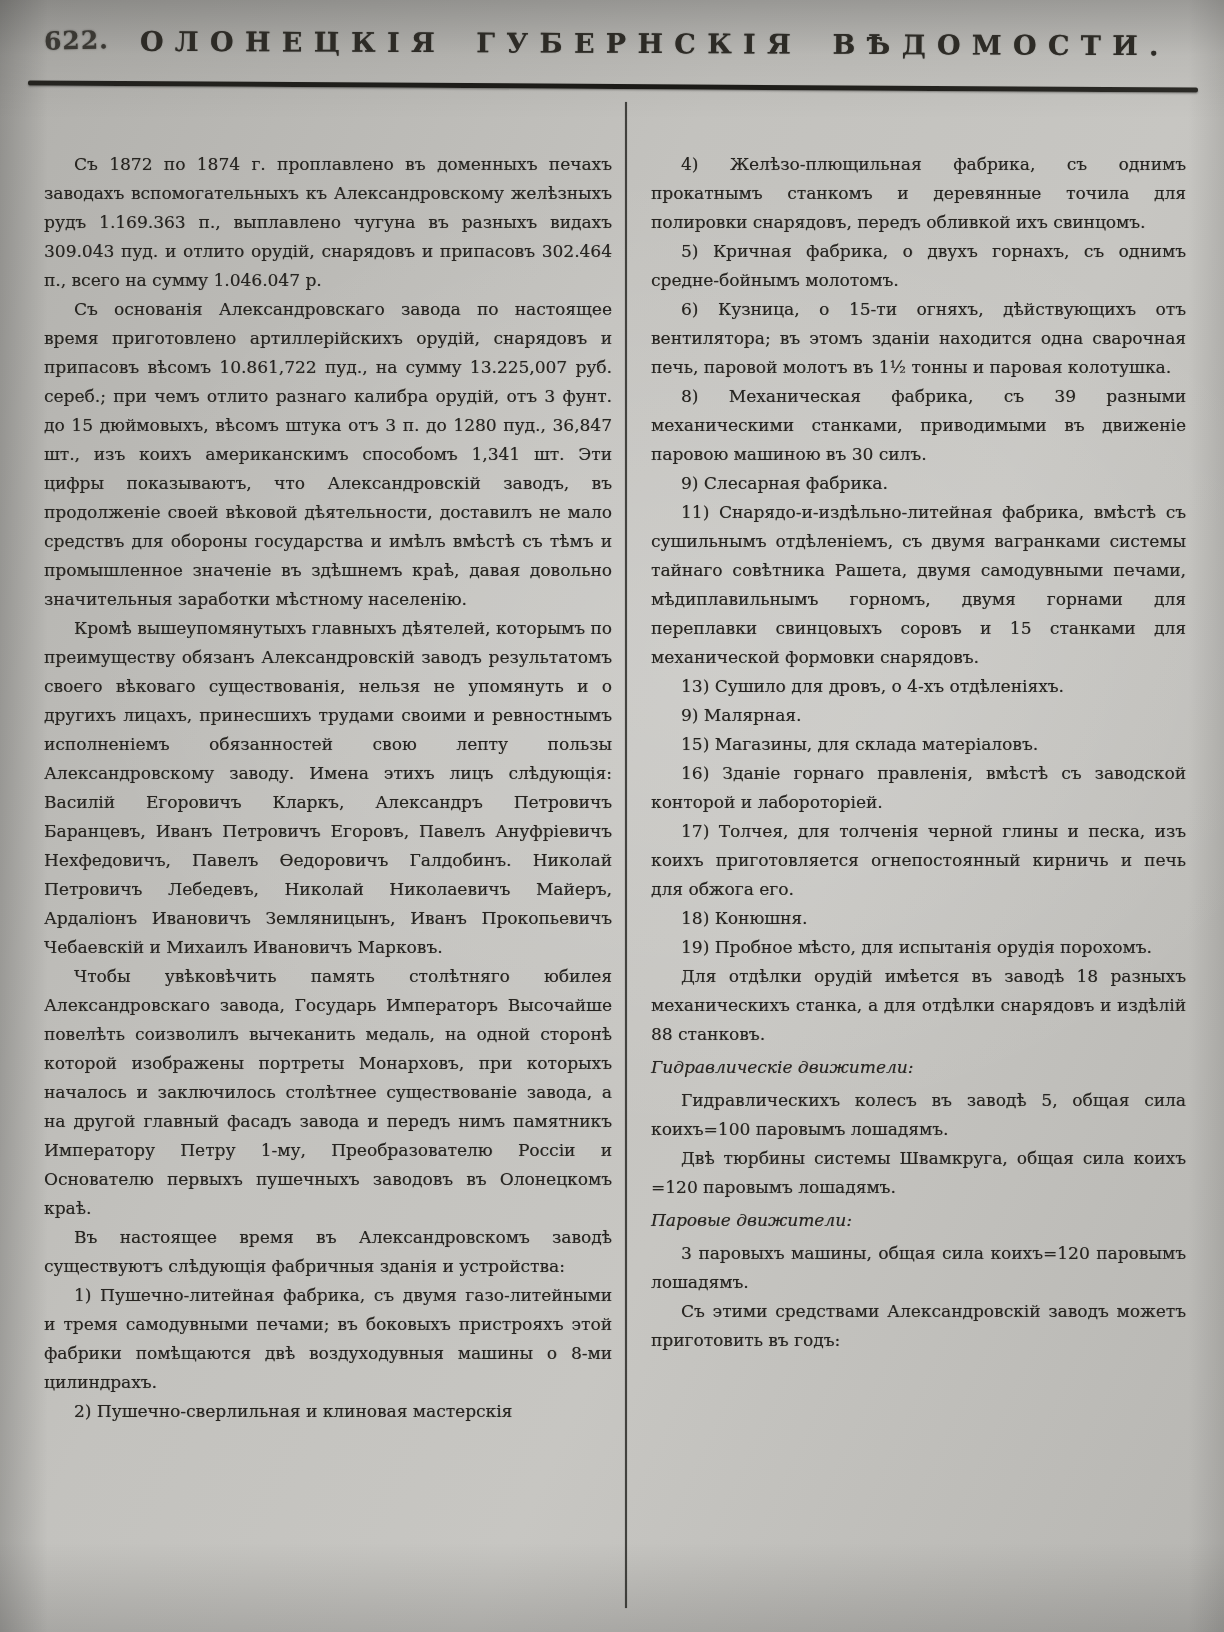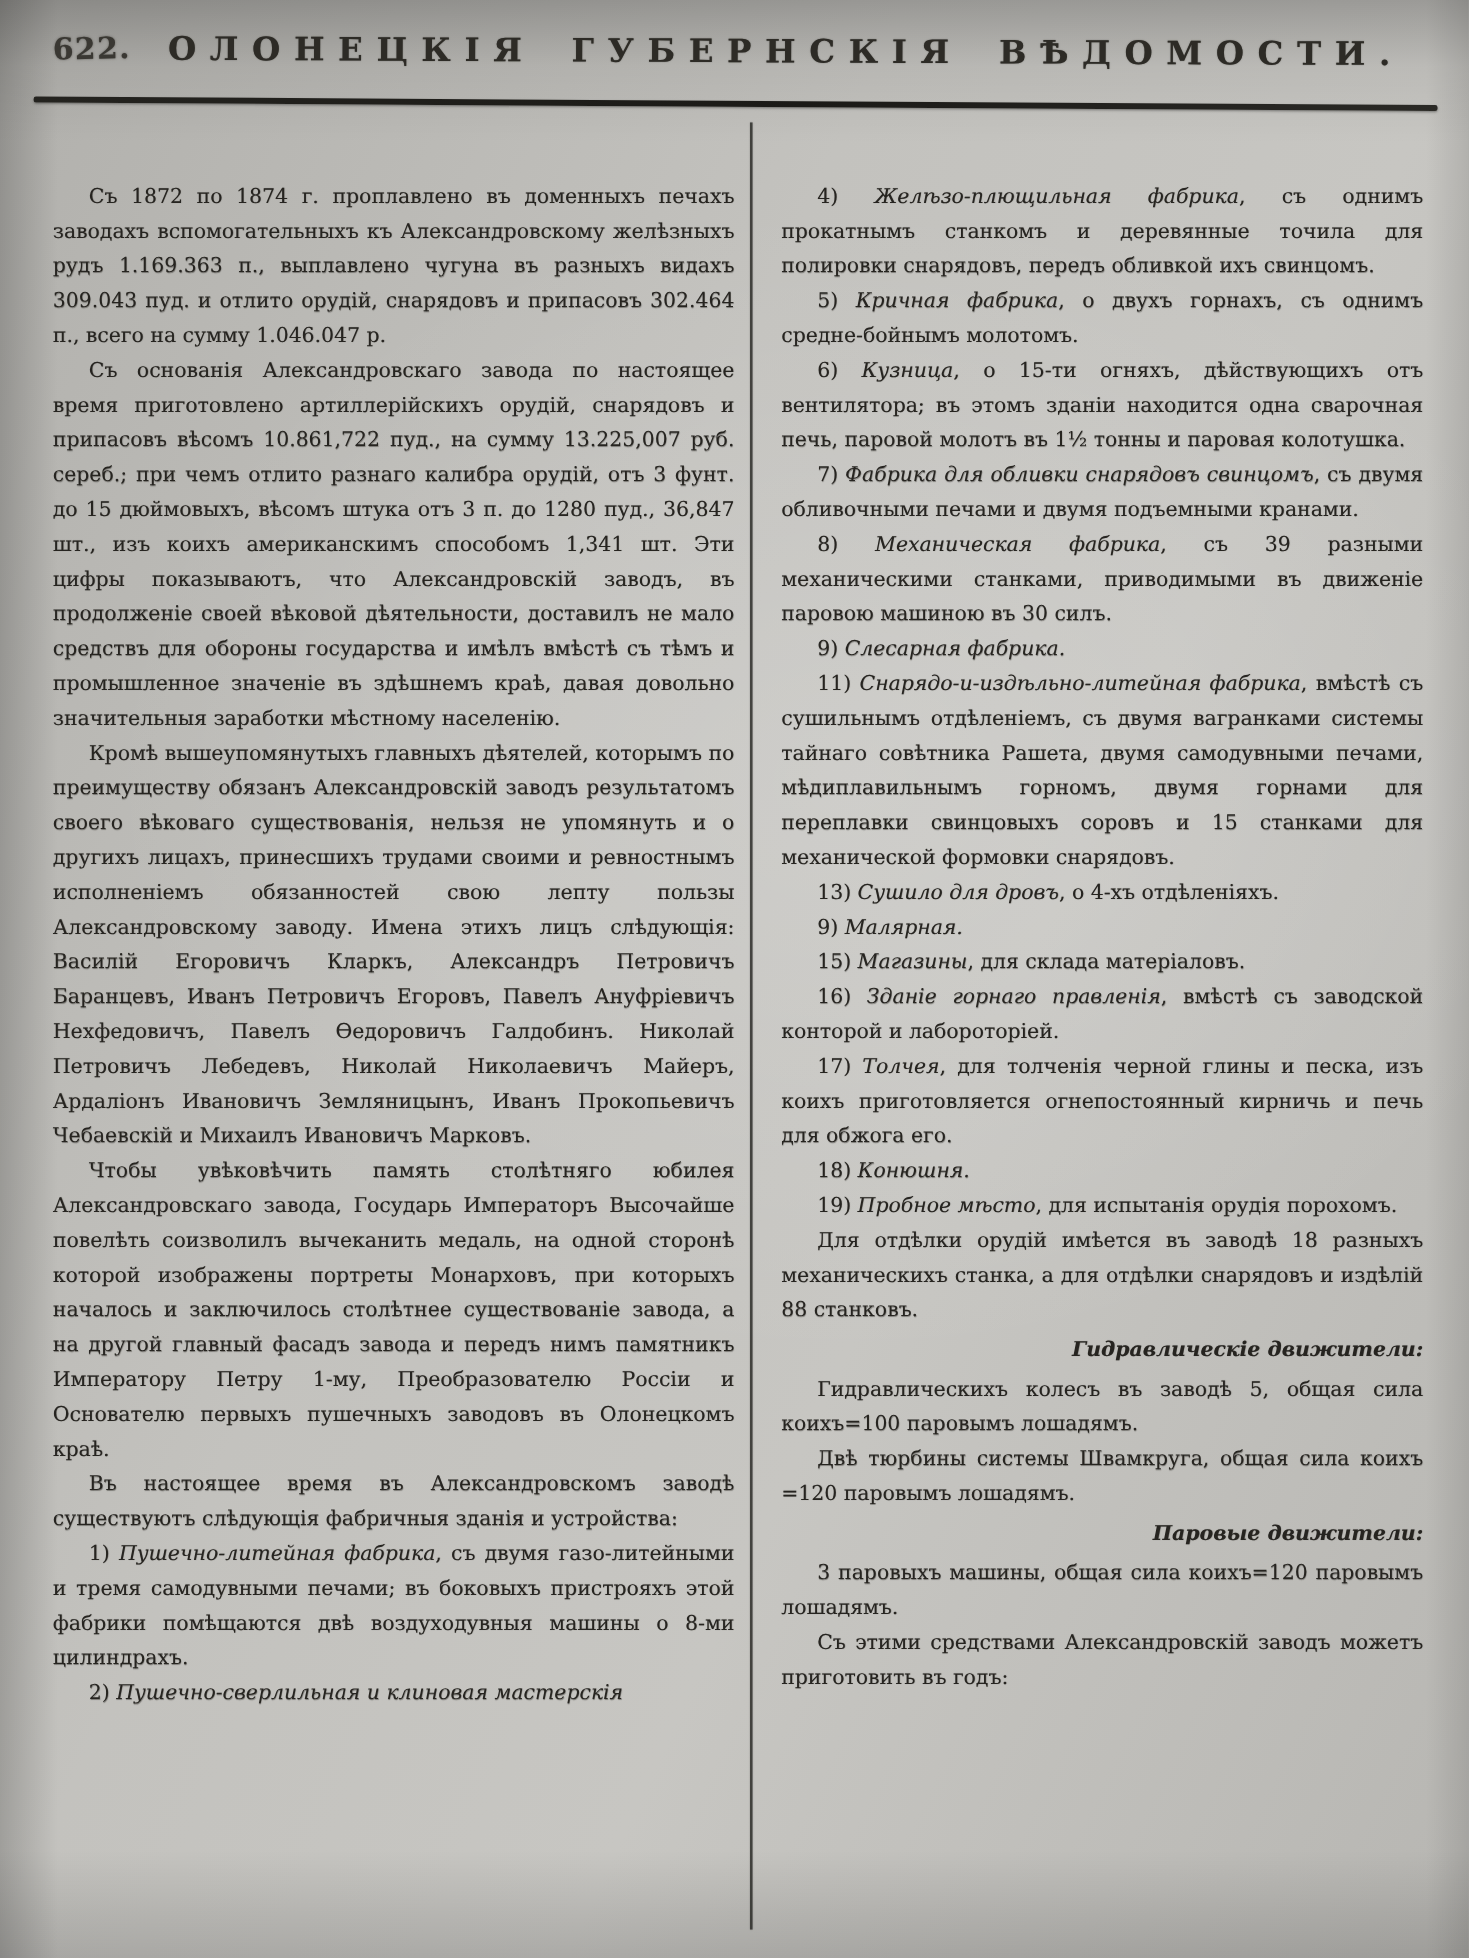--- a/index.html
+++ b/index.html
@@ -46,22 +46,22 @@
   .col {
     text-align:justify; font-size:17px; line-height:29px;
     text-shadow:0.3px 0.3px 0.7px rgba(35,33,28,0.45);
     margin-top:48px;
   }
   .col-left  { width:568px; margin-right:13px; }
   .divider   { width:2px; background:rgba(30,29,25,0.78); margin-right:24px; align-self:stretch;
                box-shadow:0 0 1px rgba(0,0,0,0.5); }
   .col-right { flex:1; }
   p { margin:0; text-indent:30px; }
-  .iname { font-style:italic; }
-  .sect-head { text-align:right; text-indent:0; font-style:italic; margin:4px 0;font-weight:bold; }
+  .iname { }
+  .sect-head { text-align:left; text-indent:0; font-style:italic; margin:4px 0; }
 </style>
 </head>
 <body>
 
 <div class="page">
 
   <div class="page-num">622.</div>
   <div class="masthead">ОЛОНЕЦКІЯ ГУБЕРНСКІЯ ВѢДОМОСТИ.</div>
   <div class="rule"></div>
 
@@ -78,21 +78,20 @@
       <p class="item"><span>2)</span>&nbsp;<span class="iname">Пушечно-сверлильная и клиновая мастерскія</span></p>
 
     </div>
 
     <div class="divider"></div>
 
     <div class="col col-right">
       <p class="item"><span>4)</span>&nbsp;<span class="iname">Желѣзо-плющильная фабрика</span><span>, съ однимъ прокатнымъ станкомъ и деревянные точила для полировки снарядовъ, передъ обливкой ихъ свинцомъ.</span></p>
       <p class="item"><span>5)</span>&nbsp;<span class="iname">Кричная фабрика</span><span>, о двухъ горнахъ, съ однимъ средне-бойнымъ молотомъ.</span></p>
       <p class="item"><span>6)</span>&nbsp;<span class="iname">Кузница</span><span>, о 15-ти огняхъ, дѣйствующихъ отъ вентилятора; въ этомъ зданіи находится одна сварочная печь, паровой молотъ въ 1½ тонны и паровая колотушка.</span></p>
-      <p class="item"><span>7)</span>&nbsp;<span class="iname">Фабрика для обливки снарядовъ свинцомъ</span><span>, съ двумя обливочными печами и двумя подъемными кранами.</span></p>
       <p class="item"><span>8)</span>&nbsp;<span class="iname">Механическая фабрика</span><span>, съ 39 разными механическими станками, приводимыми въ движеніе паровою машиною въ 30 силъ.</span></p>
       <p class="item"><span>9)</span>&nbsp;<span class="iname">Слесарная фабрика.</span><span></span></p>
       <p class="item"><span>11)</span>&nbsp;<span class="iname">Снарядо-и-издѣльно-литейная фабрика</span><span>, вмѣстѣ съ сушильнымъ отдѣленіемъ, съ двумя вагранками системы тайнаго совѣтника Рашета, двумя самодувными печами, мѣдиплавильнымъ горномъ, двумя горнами для переплавки свинцовыхъ соровъ и 15 станками для механической формовки снарядовъ.</span></p>
       <p class="item"><span>13)</span>&nbsp;<span class="iname">Сушило для дровъ</span><span>, о 4-хъ отдѣленіяхъ.</span></p>
       <p class="item"><span>9)</span>&nbsp;<span class="iname">Малярная.</span><span></span></p>
       <p class="item"><span>15)</span>&nbsp;<span class="iname">Магазины</span><span>, для склада матеріаловъ.</span></p>
       <p class="item"><span>16)</span>&nbsp;<span class="iname">Зданіе горнаго правленія</span><span>, вмѣстѣ съ заводской конторой и лабороторіей.</span></p>
       <p class="item"><span>17)</span>&nbsp;<span class="iname">Толчея</span><span>, для толченія черной глины и песка, изъ коихъ приготовляется огнепостоянный кирничь и печь для обжога его.</span></p>
       <p class="item"><span>18)</span>&nbsp;<span class="iname">Конюшня.</span><span></span></p>
       <p class="item"><span>19)</span>&nbsp;<span class="iname">Пробное мѣсто</span><span>, для испытанія орудія порохомъ.</span></p>

